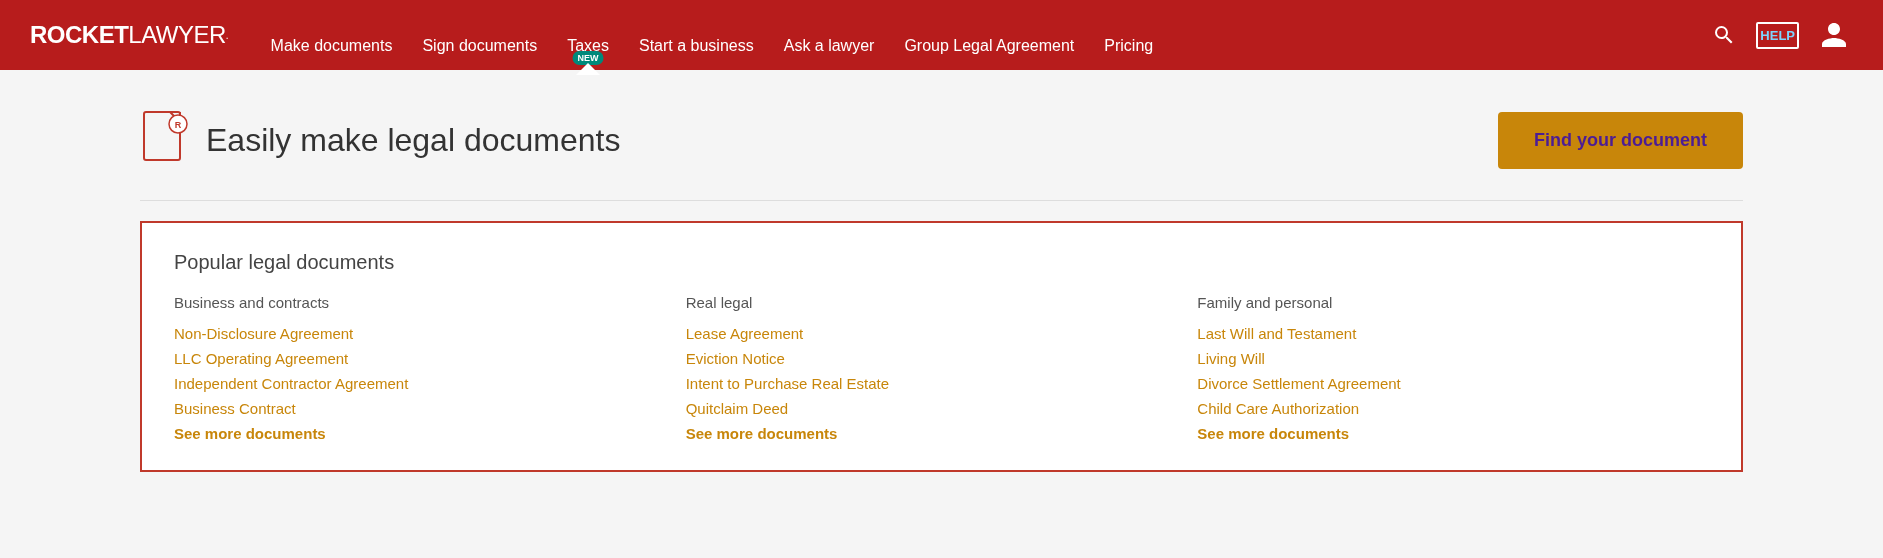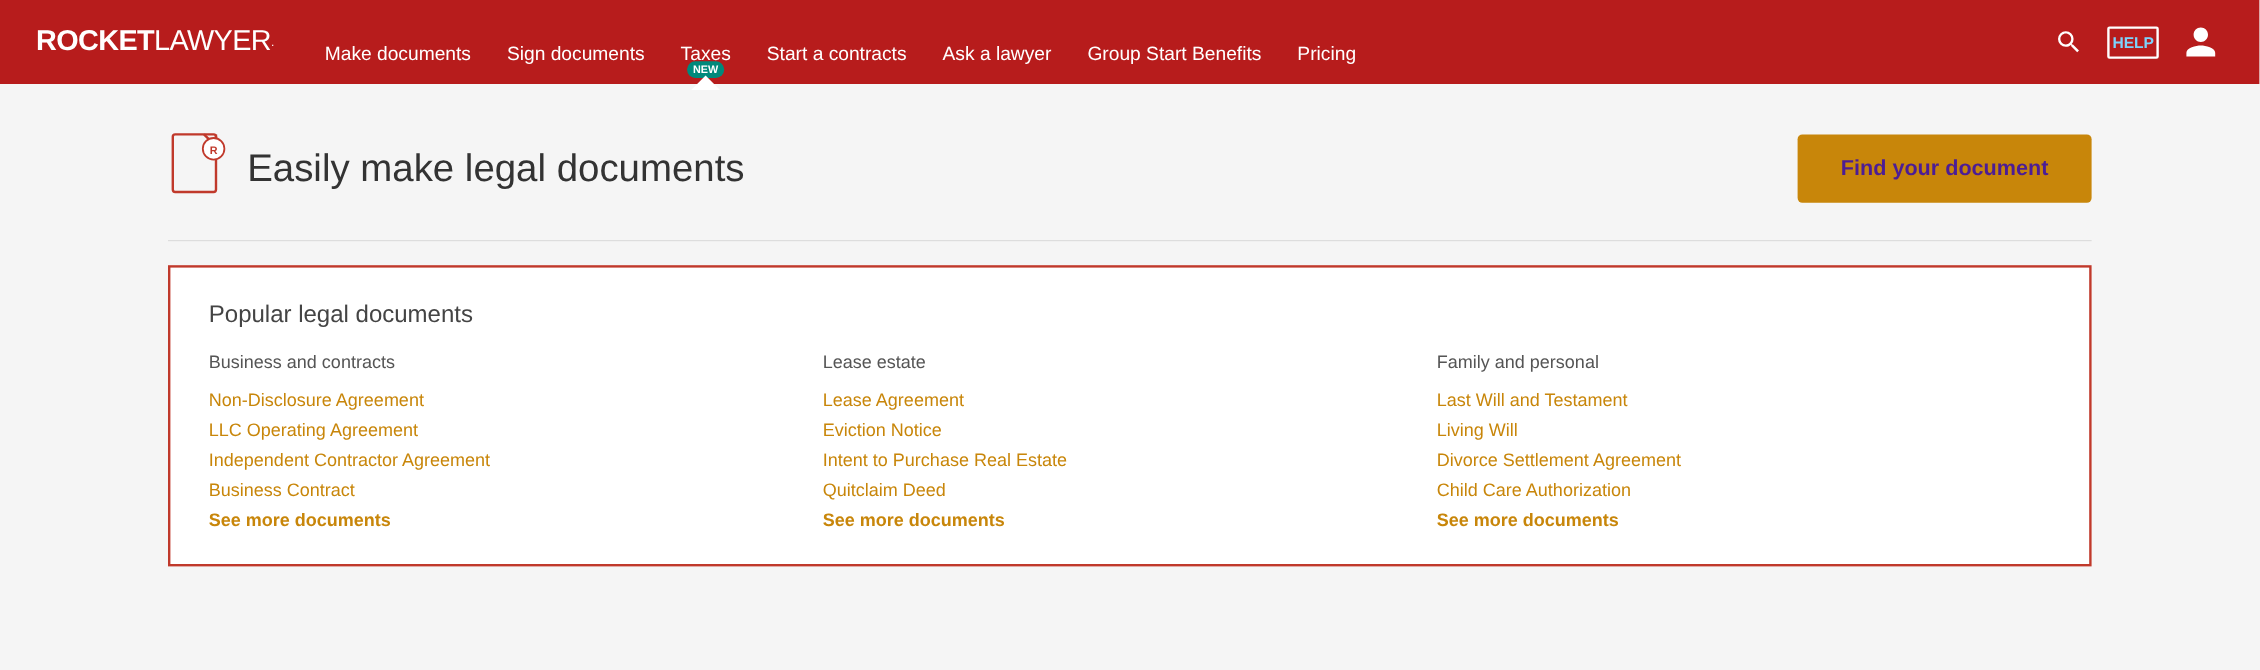--- a/index.html
+++ b/index.html
@@ -220,23 +220,23 @@
   </div>
 
   <nav class="nav">
     <a class="nav-item">Make documents</a>
     <a class="nav-item">Sign documents</a>
     <a class="nav-item nav-item-taxes">
       <span>Taxes</span>
       <span class="nav-badge">NEW</span>
       <span class="dropdown-arrow"></span>
     </a>
-    <a class="nav-item">Start a contracts</a>
+    <a class="nav-item">Start a business</a>
     <a class="nav-item">Ask a lawyer</a>
-    <a class="nav-item">Group Start Benefits</a>
+    <a class="nav-item">Group Legal Agreement</a>
     <a class="nav-item">Pricing</a>
   </nav>
 
   <div class="header-icons">
     <button class="header-icon-btn">
       <svg class="search-icon-svg" viewBox="0 0 24 24">
         <path d="M15.5 14h-.79l-.28-.27A6.471 6.471 0 0 0 16 9.5 6.5 6.5 0 1 0 9.5 16c1.61 0 3.09-.59 4.23-1.57l.27.28v.79l5 4.99L20.49 19l-4.99-5zm-6 0C7.01 14 5 11.99 5 9.5S7.01 5 9.5 5 14 7.01 14 9.5 11.99 14 9.5 14z"></path>
       </svg>
     </button>
     <button class="help-btn">HELP</button>
@@ -278,21 +278,21 @@
       <div class="doc-column">
         <div class="doc-category">Business and contracts</div>
         <a class="doc-link">Non-Disclosure Agreement</a>
         <a class="doc-link">LLC Operating Agreement</a>
         <a class="doc-link">Independent Contractor Agreement</a>
         <a class="doc-link">Business Contract</a>
         <a class="doc-link-bold">See more documents</a>
       </div>
 
       <div class="doc-column">
-        <div class="doc-category">Lease estate</div>
+        <div class="doc-category">Real legal</div>
         <a class="doc-link">Lease Agreement</a>
         <a class="doc-link">Eviction Notice</a>
         <a class="doc-link">Intent to Purchase Real Estate</a>
         <a class="doc-link">Quitclaim Deed</a>
         <a class="doc-link-bold">See more documents</a>
       </div>
 
       <div class="doc-column">
         <div class="doc-category">Family and personal</div>
         <a class="doc-link">Last Will and Testament</a>

